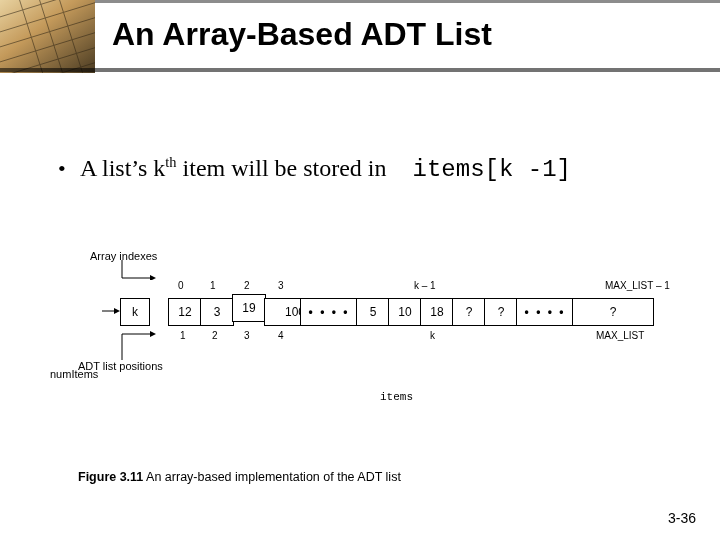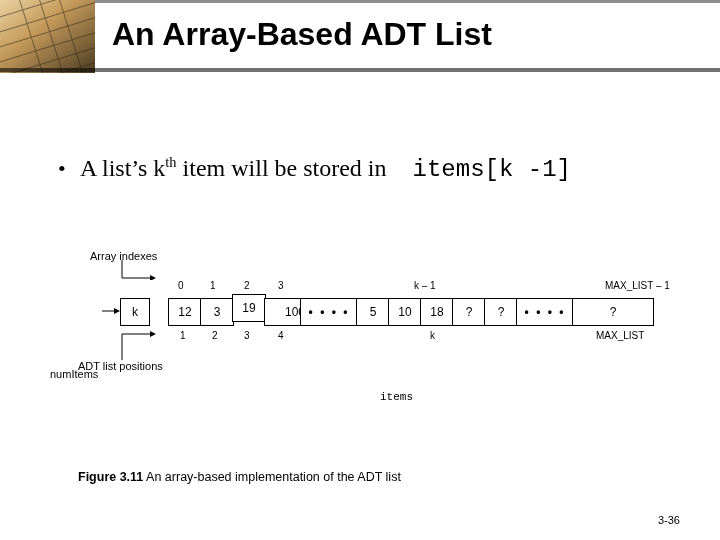--- a/index.html
+++ b/index.html
@@ -13,21 +13,21 @@
   .title{position:absolute;left:112px;top:16px;font-size:32px;font-weight:700;font-family:Arial,Helvetica,sans-serif;color:#000;}
   
   .bullet{position:absolute;left:80px;top:152px;right:70px;font-size:24px;line-height:1.35;}
   .bullet .dot{position:absolute;left:-22px;top:2px;font-size:22px;}
   .bullet sup{font-size:.6em;vertical-align:super;}
   .mono{font-family:'Courier New',monospace;margin-left:20px;}
   
   .fig{position:absolute;left:60px;top:250px;width:600px;font-family:Arial,Helvetica,sans-serif;font-size:10px;color:#000;}
   .caption{position:absolute;left:78px;top:470px;font-family:Arial,Helvetica,sans-serif;font-size:12.5px;}
   .caption b{font-weight:700;}
-  .pagenum{position:absolute;right:40px;bottom:14px;font-family:Arial,Helvetica,sans-serif;font-size:11px;}
+  .pagenum{position:absolute;right:24px;bottom:14px;font-family:Arial,Helvetica,sans-serif;font-size:14px;}
   
   .box{position:absolute;border:1px solid #000;display:flex;align-items:center;justify-content:center;font-size:12px;font-family:Arial,Helvetica,sans-serif;background:#fff;}
   .lab{position:absolute;font-size:11px;font-family:Arial,Helvetica,sans-serif;white-space:nowrap;}
   .lab.small{font-size:10px;}
   .dots{letter-spacing:2px;font-weight:700;}
   
   .arr{position:absolute;}
 </style>
 </head>
 <body>

